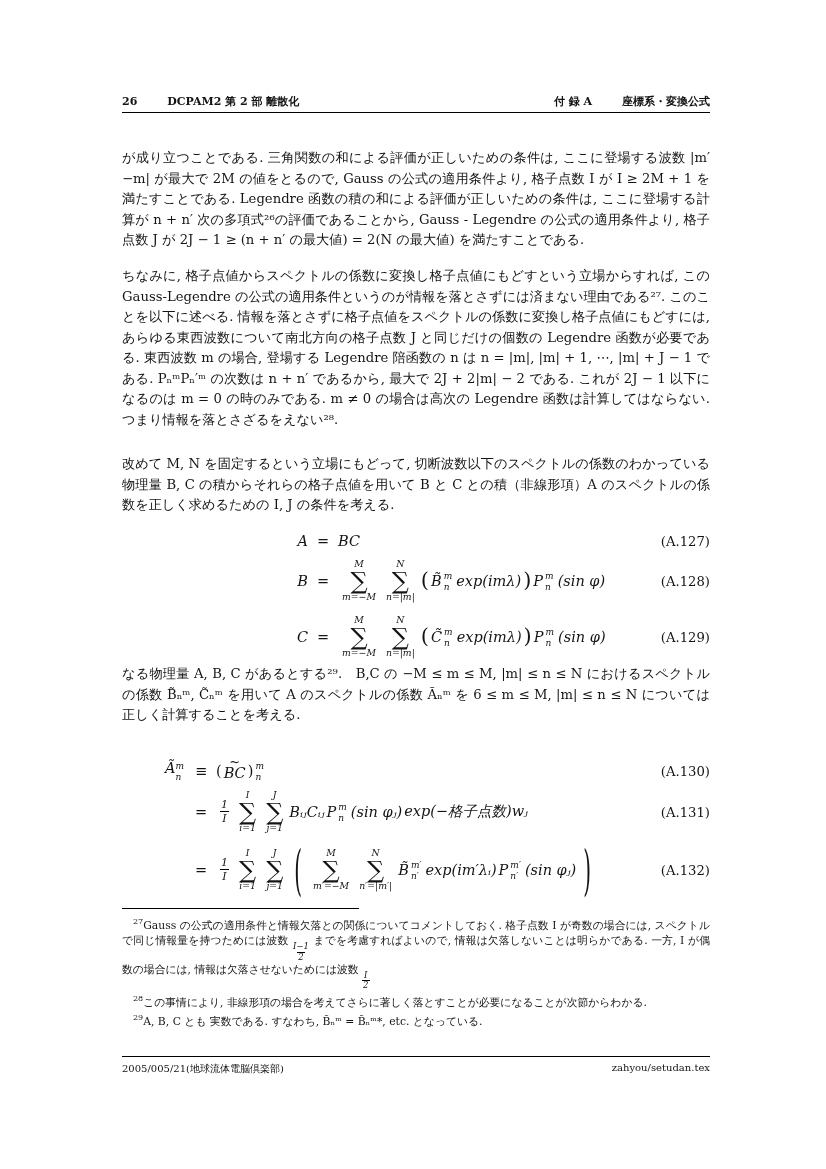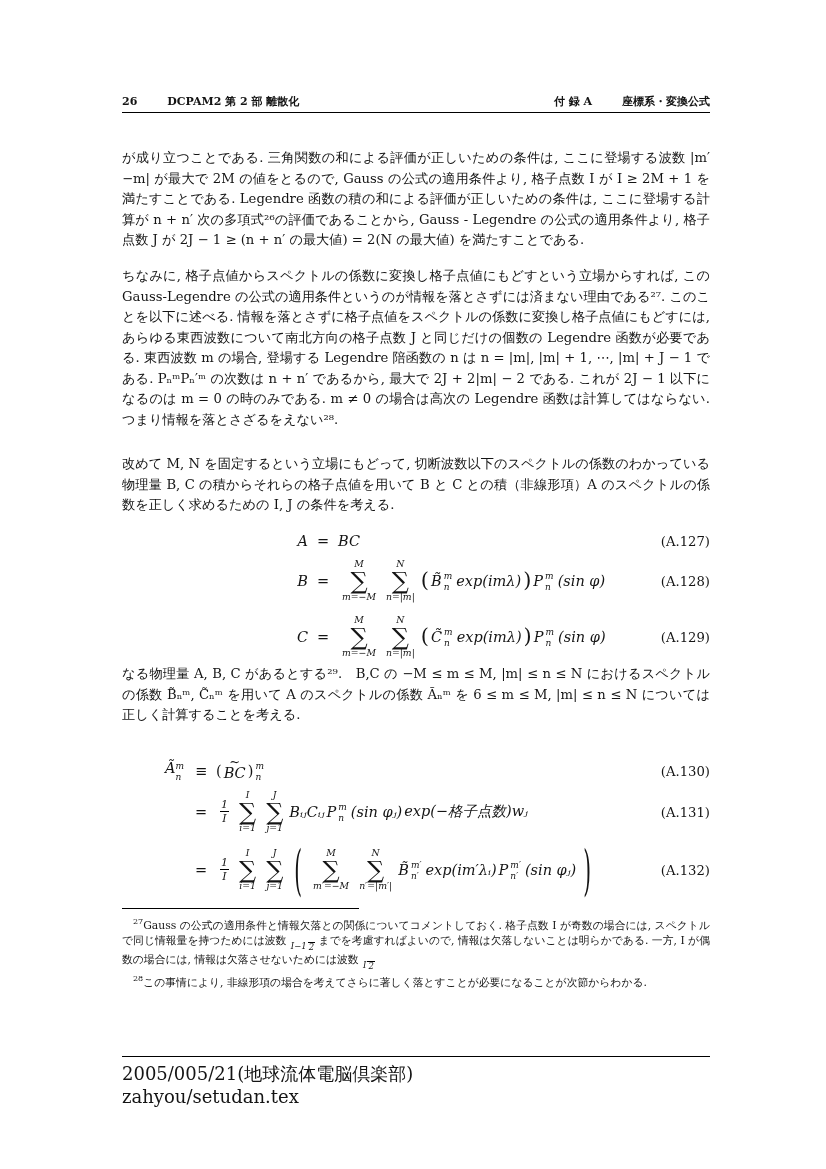--- a/index.html
+++ b/index.html
@@ -37,27 +37,27 @@
   .frac .fn2{font-size:11px;line-height:1.2;padding:0 2px;}
   .frac .fd2{font-size:11px;line-height:1.2;border-top:1px solid #000;padding:0 2px;}
   .wtilde{display:inline-flex;flex-direction:column;align-items:center;}
   .wtilde .tl{font-size:13px;line-height:0.35;transform:translateY(-1px);}
   .wtilde .bs{font-style:italic;line-height:1;}
   
   .fnrule{left:122px;top:908px;width:237px;border-top:1px solid #000;height:0;}
   .footnotes{left:122px;top:914px;width:588px;font-size:10.8px;line-height:15.6px;text-align:justify;}
   .fn{text-indent:11px;margin:0;}
   .fn sup{font-size:8px;}
-  .ifrac{display:inline-flex;align-items:center;font-style:italic;
+  .ifrac{display:inline-flex;flex-direction:column;align-items:center;font-style:italic;
          vertical-align:-5px;text-indent:0;justify-content:space-between;}
   .ifrac .fn2{font-size:8.5px;line-height:1.1;padding:0 1px;}
   .ifrac .fd2{font-size:8.5px;line-height:1.1;border-top:0.8px solid #000;padding:0 1px;}
   
   .frule{left:122px;top:1056px;width:588px;border-top:1px solid #000;height:0;}
-  .footer{left:122px;top:1062px;width:588px;display:flex;justify-content:space-between;font-size:18px;flex-direction:column;}
+  .footer{left:122px;top:1062px;width:588px;display:flex;justify-content:space-between;font-size:10px;}
 </style>
 </head>
 <body>
 
 <div class="abs header">
   <div class="h-left">
     <span class="pgnum">26</span>
     <span>DCPAM2 第 2 部 離散化</span>
   </div>
   <div class="h-right">
@@ -249,19 +249,20 @@
 <div class="abs fnrule"></div>
 <div class="abs footnotes">
   <p class="fn"><sup>27</sup><span>Gauss の公式の適用条件と情報欠落との関係についてコメントしておく. 格子点数 I が奇数の場合には, スペクトルで同じ情報量を持つためには波数 </span><span class="ifrac">
         <span class="fn2">I−1</span>
         <span class="fd2">2</span>
       </span><span> までを考慮すればよいので, 情報は欠落しないことは明らかである. 一方, I が偶数の場合には, 情報は欠落させないためには波数 </span><span class="ifrac">
         <span class="fn2">I</span>
         <span class="fd2">2</span>
       </span></p>
   <p class="fn"><sup>28</sup><span>この事情により, 非線形項の場合を考えてさらに著しく落とすことが必要になることが次節からわかる.</span></p>
+  <p class="fn"><sup>29</sup><span>A, B, C とも 実数である. すなわち, B̃ₙᵐ = B̃ₙᵐ*, etc. となっている.</span></p>
 </div>
 
 <div class="abs frule"></div>
 <div class="abs footer">
   <span>2005/005/21(地球流体電脳倶楽部)</span>
   <span>zahyou/setudan.tex</span>
 </div>
 
 </body></html>

